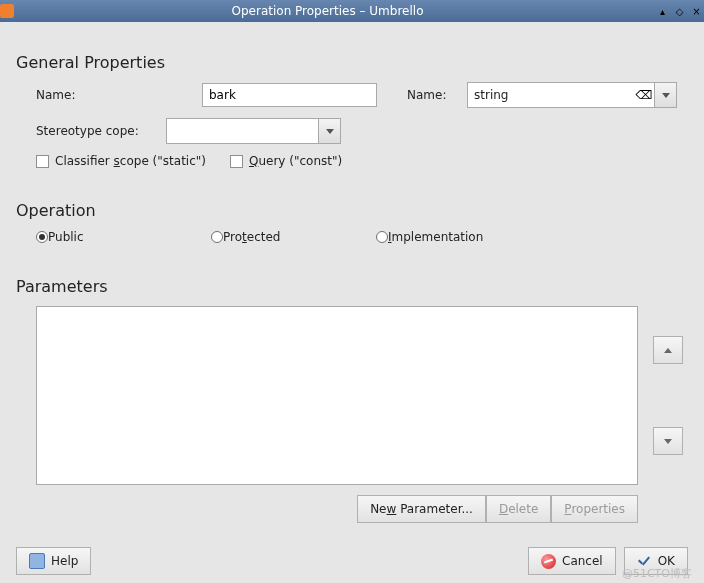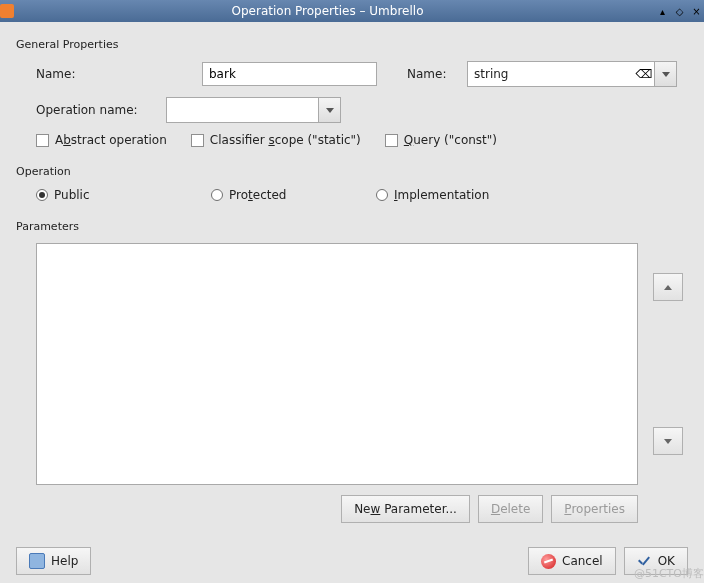--- a/index.html
+++ b/index.html
@@ -41,22 +41,22 @@
     color:#000;
     cursor:default;
   }
   .dialog-body {
     padding:12px 16px 8px 16px;
     position:relative;
     height:calc(583px - 22px);
     display:flex; flex-direction:column;
   }
   .section-title {
-    font-size:11px;
-    margin:4px 0 10px 0;
+    font-size:16px;
+    margin:19px 0 10px 0;
   }
   .row { display:flex; align-items:center; margin-bottom:10px; }
   .indent { margin-left:20px; }
   .label { width:130px; }
   .text-input {
     height:24px;
     border:1px solid #a9a9a9;
     background:#fff;
     padding:2px 6px;
     font:inherit;
@@ -90,21 +90,21 @@
   }
   .check-row { display:flex; align-items:center; gap:24px; margin-left:20px; margin-bottom:14px; }
   .chk { display:flex; align-items:center; gap:6px; }
   .chk-box {
     width:13px; height:13px;
     border:1px solid #8f8f8f;
     background:#fff;
   }
   .underline-access { text-decoration: underline; text-decoration-thickness:1px; }
   .radio-row { display:flex; align-items:center; margin-left:20px; margin-bottom:14px; }
-  .radio-row .radio-item { display:flex; align-items:center; gap:6px; }
+  .radio-row .radio-item { display:flex; align-items:center; }
   .radio-outer {
     width:12px;height:12px;border:1px solid #6f6f6f;border-radius:50%;
     background:#fff; display:flex;align-items:center;justify-content:center;
   }
   .radio-inner { width:6px;height:6px;border-radius:50%;background:#333; }
   .params-area {
     flex:1; display:flex; flex-direction:column;
   }
   .params-body {
     flex:1;
@@ -128,21 +128,21 @@
     display:flex;align-items:center;justify-content:center;
     margin-left:auto; margin-right:auto;
   }
   .arrow-small-up {
     width:0;height:0;border-left:4px solid transparent;border-right:4px solid transparent;border-bottom:5px solid #666;
   }
   .arrow-small-down {
     width:0;height:0;border-left:4px solid transparent;border-right:4px solid transparent;border-top:5px solid #666;
   }
   .params-btns {
-    display:flex; justify-content:flex-end; gap:8px;
+    display:flex; justify-content:flex-end; 
     margin:10px 50px 0 0;
   }
   .btn {
     height:28px;
     padding:0 12px;
     border:1px solid #b0b0b0;
     background:linear-gradient(#f6f6f6,#e2e2e2);
     font:inherit;
     display:flex;align-items:center;gap:6px;
     cursor:default;
@@ -178,21 +178,21 @@
     transform:rotate(45deg);
   }
   .icon-ok::after {
     content:""; position:absolute;
     left:4px; top:6px;
     width:10px;height:2px;
     background:#3060a0;
     transform:rotate(-50deg);
   }
   .watermark {
-    position:absolute; right:0; bottom:2px;
+    position:absolute; right:12px; bottom:2px;
     font-size:11px; color:#bdbdbd; pointer-events:none;
   }
 </style>
 </head>
 <body>
 
 <div class="titlebar">
   <div class="app-icon"></div>
   <div class="title-text">Operation Properties – Umbrello</div>
   <div class="win-btns">
@@ -214,34 +214,30 @@
     <div class="combo" style="width:210px">
       <div class="combo-text">string</div>
       <div class="combo-clear">⌫</div>
       <div class="combo-drop">
           <div class="arrow-down"></div>
         </div>
     </div>
   </div>
 
   <div class="row indent">
-    <div class="label">Operation name:</div>
+    <div class="label">Stereotype cope:</div>
     <div class="combo" style="width:175px">
       <div class="combo-text"></div>
       <div class="combo-drop">
           <div class="arrow-down"></div>
         </div>
     </div>
   </div>
 
   <div class="check-row">
-    <label class="chk">
-      <span class="chk-box"></span>
-      <span><span>A</span><span class="underline-access">b</span><span>stract operation</span></span>
-    </label>
     <label class="chk">
       <span class="chk-box"></span>
       <span><span>Classifier </span><span class="underline-access">s</span><span>cope ("static")</span></span>
     </label>
     <label class="chk">
       <span class="chk-box"></span>
       <span><span class="underline-access">Q</span><span>uery ("const")</span></span>
     </label>
   </div>
 

